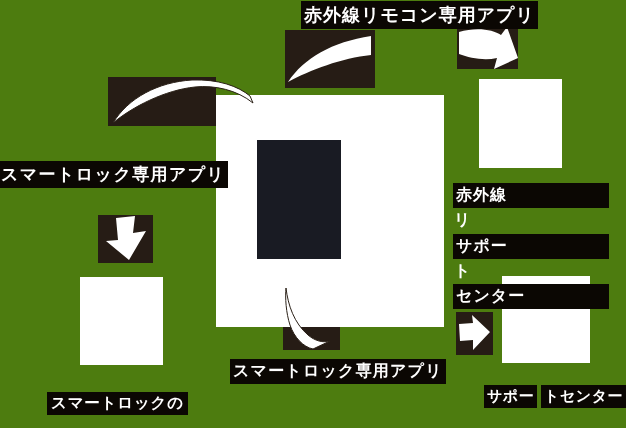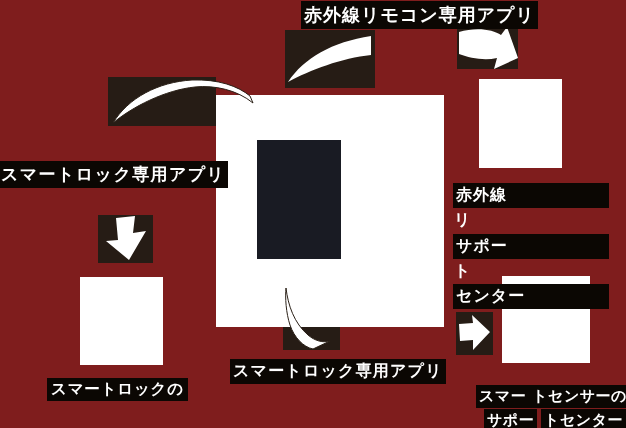--- a/index.html
+++ b/index.html
@@ -1,19 +1,19 @@
 <!DOCTYPE html>
 <html><head>
 <meta charset="utf-8">
 <style>
   html,body{margin:0;padding:0;}
   .stage{
     position:relative;
     width:626px;height:428px;
-    background:#7f1d1d;
+    background:#4d7c0f;
     overflow:hidden;
     font-family:"DejaVu Sans","Liberation Sans",sans-serif;
     font-weight:bold;
   }
   
   .center-box{
     position:absolute;left:216px;top:95px;width:228px;height:232px;
     background:#ffffff;z-index:1;
   }
   .device{
@@ -43,21 +43,21 @@
   .ar-a6{left:457px;top:313px;}
   
   .label{position:absolute;z-index:4;color:#ffffff;white-space:nowrap;}
   .band{background:#0b0703;padding:2px 3px;display:inline-block;}
   .plainseg{padding:2px 1px;display:inline-block;}
   .lbl-app-remote{left:301px;top:1px;font-size:18px;letter-spacing:1px;}
   .lbl-app-lock{left:-2px;top:161px;font-size:17px;letter-spacing:1.4px;}
   .lbl-app-sensor{left:230px;top:359px;font-size:16px;letter-spacing:1.2px;}
   .lbl-sup-remote{left:453px;top:183px;width:156px;font-size:16px;letter-spacing:1px;}
   .lbl-sup-remote .row{display:flex;justify-content:center;margin-bottom:1px;flex-direction:column;}
-  .lbl-sup-lock{left:47px;top:378px;font-size:15.5px;letter-spacing:0.8px;line-height:19px;}
+  .lbl-sup-lock{left:47px;top:392px;font-size:15.5px;letter-spacing:0.8px;line-height:19px;}
   .lbl-sup-lock .band{padding:2px 4px;}
   .lbl-sup-sensor{left:476px;top:385px;width:150px;font-size:15px;letter-spacing:0.5px;}
   .lbl-sup-sensor .row{display:flex;justify-content:flex-start;margin-bottom:1px;}
   .lbl-sup-sensor .row.indent{margin-left:8px;}
   .sp9{display:inline-block;width:9px;}
 </style>
 </head>
 <body>
 
 <div class="stage">
@@ -123,25 +123,20 @@
         <span class="plainseg">ト</span>
         <span class="band">センター</span>
     </div>
   </div>
 
   <div class="label lbl-sup-lock">
     <span class="band"><span>スマートロックの</span><br></span>
   </div>
 
   <div class="label lbl-sup-sensor">
-    <div class="row">
-      <span class="band">スマー</span>
-        <i class="sp9"></i>
-        <span class="band">トセンサーの</span>
-    </div>
     <div class="row indent">
       <span class="band">サポー</span>
         <i class="sp9"></i>
         <span class="band">トセンター</span>
     </div>
   </div>
 
 </div>
 
 </body></html>

